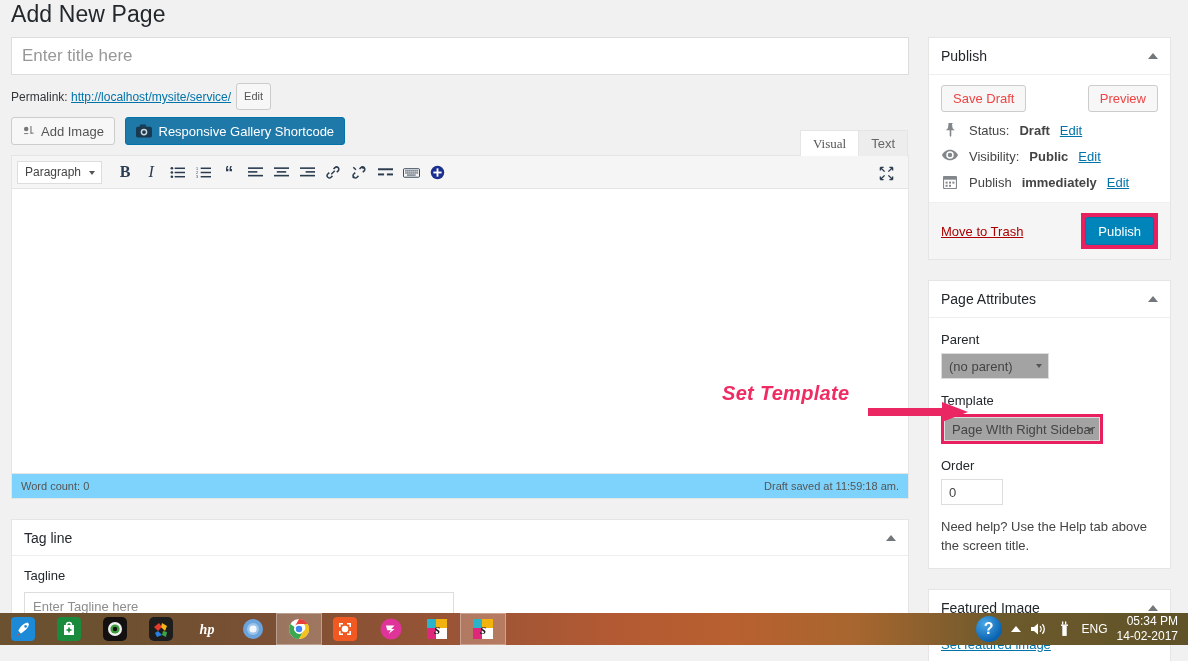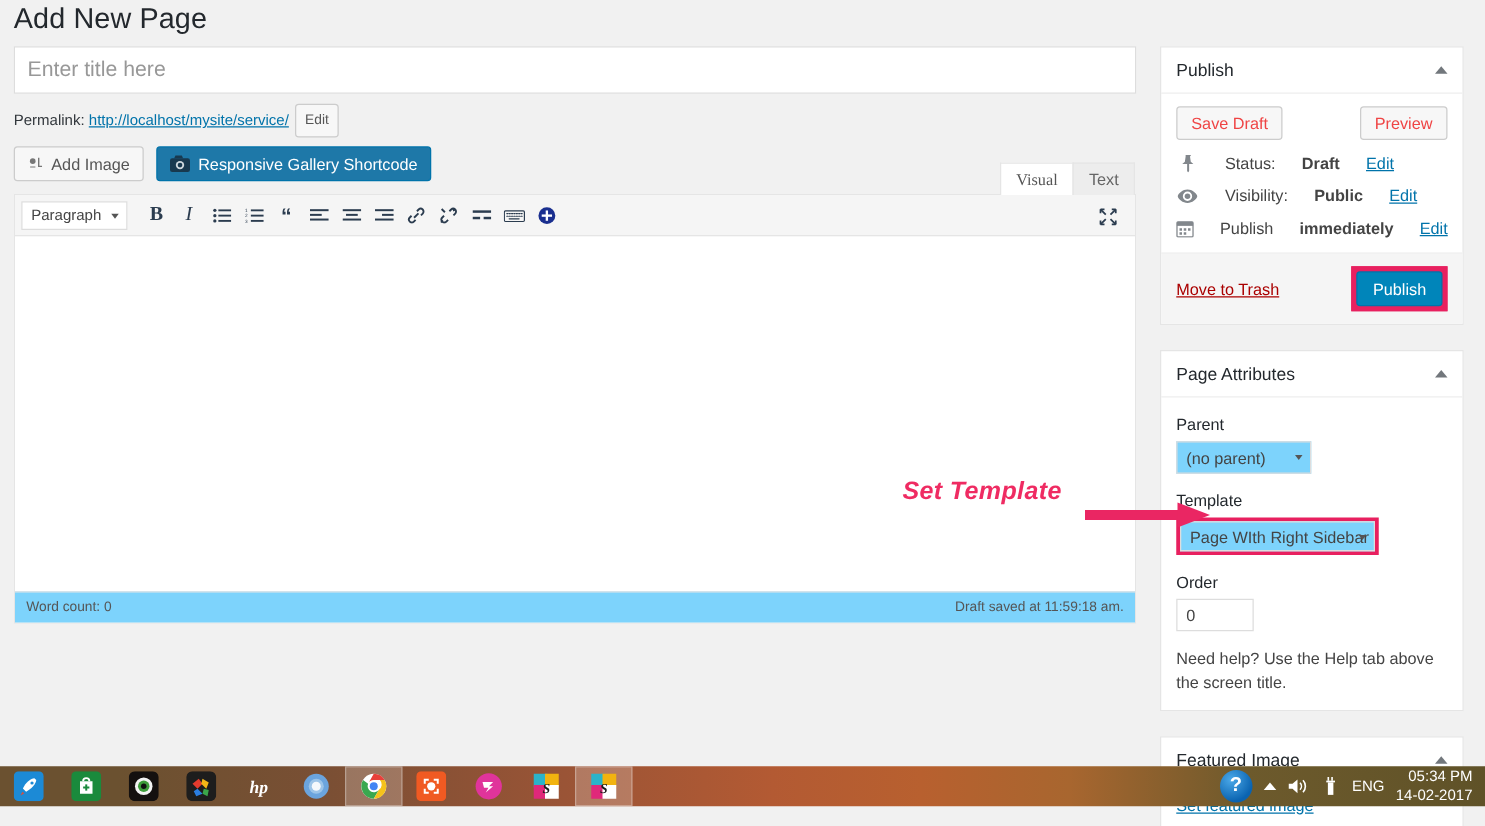--- a/index.html
+++ b/index.html
@@ -163,21 +163,21 @@
   .box-inner { padding: 10px 12px 12px; }
 
   .pub-actions { display: flex; justify-content: space-between; }
   .btn-sec {
     border: 1px solid #ccc; border-radius: 3px;
     background: #f7f7f7; color: #ef4444;
     font-size: 13px; height: 27px; padding: 0 11px;
     cursor: pointer; font-family: "Liberation Sans", sans-serif;
   }
   .pub-line {
-    display: flex; align-items: center; gap: 21px;
+    display: flex; gap: 10px;
     margin-top: 11px; font-size: 13px; color: #444;
   }
   .pub-icon { width: 18px; color: #82878c; display: flex; justify-content: center; }
   .lnk { color: #0073aa; text-decoration: underline; cursor: pointer; }
   .pub-footer {
     border-top: 1px solid #f0f0f0; background: #f5f5f5;
     display: flex; align-items: center; justify-content: space-between;
     padding: 10px 12px; min-height: 49px;
   }
   .trash-link { color: #a00; text-decoration: underline; font-size: 13px; cursor: pointer; }
@@ -186,21 +186,21 @@
     background: #0085ba; border: 1px solid #0073aa;
     color: #fff; font-size: 13px; height: 28px; padding: 0 12px;
     border-radius: 3px; cursor: pointer;
     font-family: "Liberation Sans", sans-serif;
   }
 
   .attr-label { font-size: 13px; color: #23282d; margin: 4px 0 6px; }
   .attr-label.sp { margin-top: 14px; }
   .sel {
     position: relative; display: inline-flex; align-items: center;
-    height: 26px; border: 1px solid #ddd; background: #7dd3fc;
+    height: 26px; border: 1px solid #ddd; background: #a3a3a3;
     font-size: 13px; color: #444; padding: 0 22px 0 7px;
     cursor: pointer; white-space: nowrap;
   }
   .sel .caret {
     position: absolute; right: 6px; top: 10px;
     border-left: 3.5px solid transparent;
     border-right: 3.5px solid transparent;
     border-top: 4px solid #555;
   }
   .sel-highlight { display: inline-block; border: 3px solid #e8205f; }
@@ -414,20 +414,30 @@
       </div>
 
       <div class="editor-body"></div>
 
       <div class="editor-status">
         <span>Word count: 0</span>
         <span>Draft saved at 11:59:18 am.</span>
       </div>
     </div>
 
+    <div class="metabox">
+      <div class="mb-head">
+        <span>Tag line</span>
+        <span class="toggle-arrow"></span>
+      </div>
+      <div class="mb-body">
+        <div class="mb-label">Tagline</div>
+        <input class="tagline-input" type="text" readonly="" placeholder="Enter Tagline here" style="">
+      </div>
+    </div>
   </div>
 
   <div class="sidebar">
 
     <div class="box">
       <div class="box-head">
         <span>Publish</span>
         <span class="toggle-arrow"></span>
       </div>
       <div class="box-inner">

